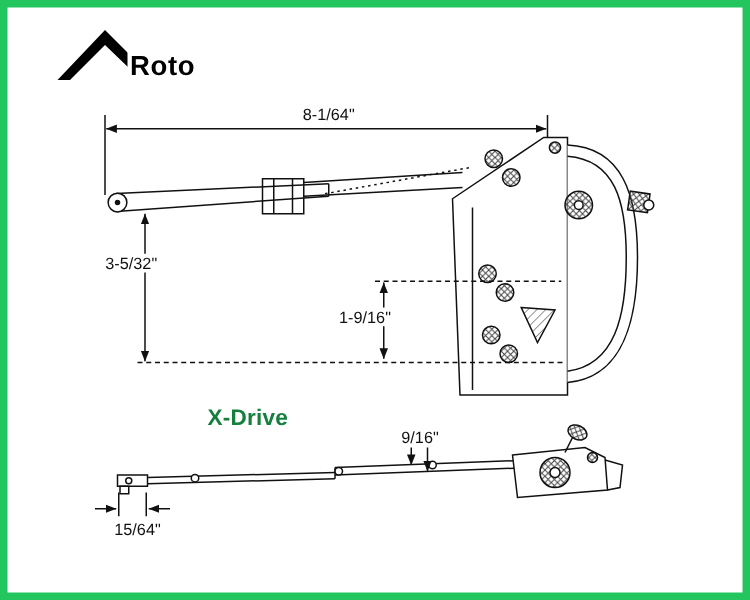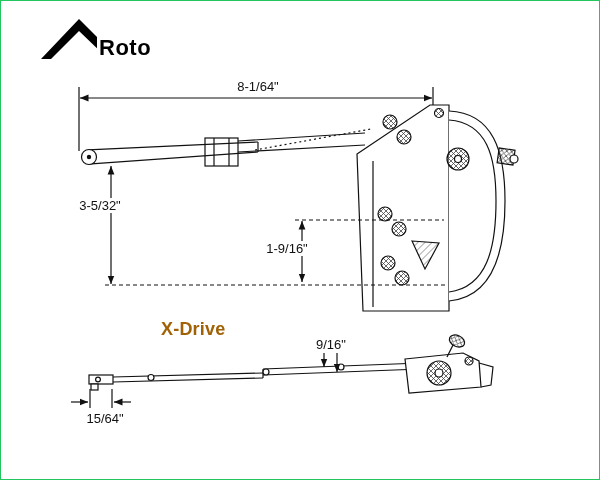--- a/index.html
+++ b/index.html
@@ -1,28 +1,28 @@
 <!DOCTYPE html>
 <html><head>
 <meta charset="utf-8">
 <style>
   html,body { margin:0; padding:0; background:#fff; }
   .page {
     position:relative; width:600px; height:480px; background:#fff;
-    border:1px solid #22c55e; box-sizing:border-box; overflow:hidden;
+    border:6px solid #22c55e; box-sizing:border-box; overflow:hidden;
     font-family:"Liberation Sans", sans-serif; color:#111;
   }
   .drawing { position:absolute; left:0; top:0; }
   .dim {
     position:absolute; font-size:13px; line-height:15px; color:#111;
     background:#fff; text-align:center; padding:0 2px; white-space:nowrap;
   }
   .drive-label {
     position:absolute; left:160px; top:318px; font-size:18px; font-weight:bold;
-    letter-spacing:0.2px; color:#a16207;
+    letter-spacing:0.2px; color:#15803d;
   }
   .caption {
     position:absolute; left:282px; top:430px; font-size:33px; font-weight:400;
     letter-spacing:-0.5px; color:#161616; white-space:nowrap;
   }
   .logo { position:absolute; left:34px; top:10px; width:150px; height:52px; }
   .logo svg { position:absolute; left:0; top:0; }
   .logo .brand {
     position:absolute; left:62px; top:24px; font-size:22px; font-weight:bold;
     color:#000; background:#fff; padding:0 2px; letter-spacing:0.5px;

